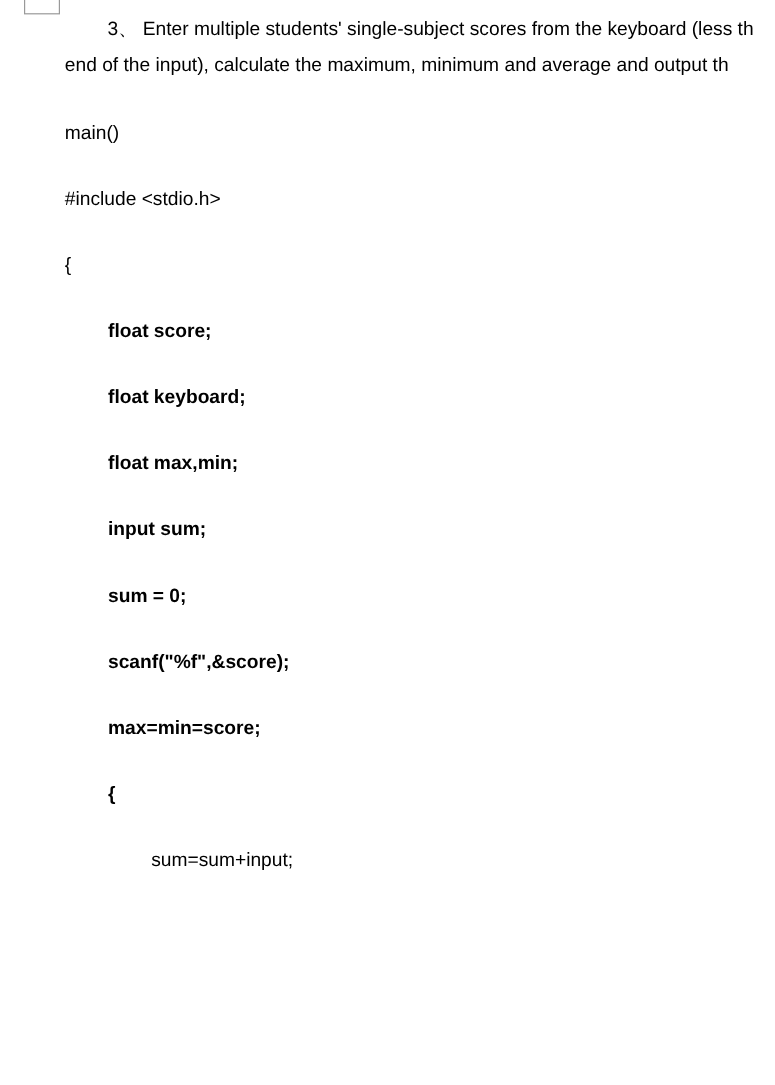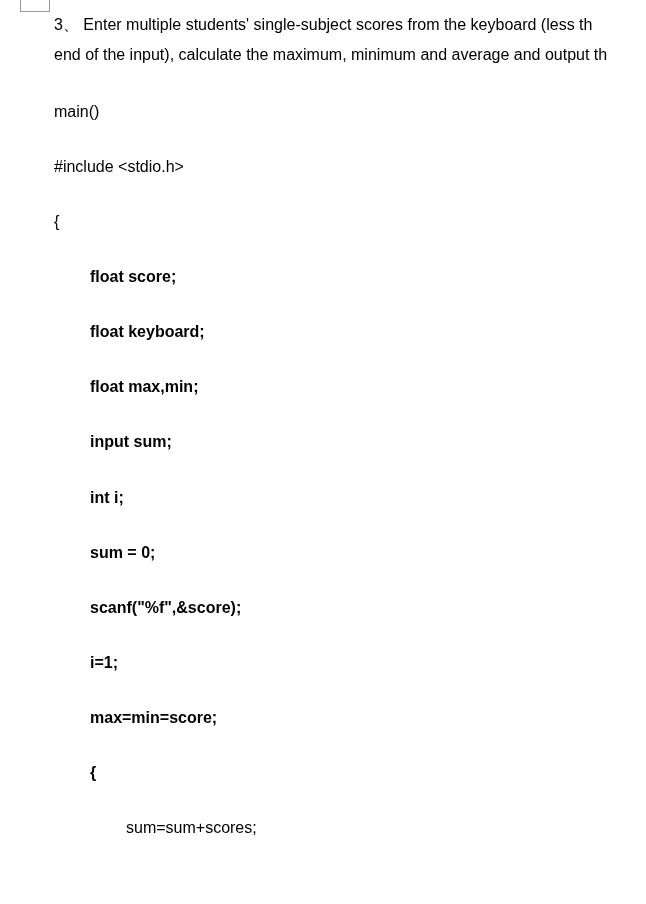--- a/index.html
+++ b/index.html
@@ -27,20 +27,21 @@
       background: #fff;
     }
     .content {
       padding: 10px 18px 10px 54px;
       line-height: 1.9;
     }
     .question-text {
       text-indent: -1em;
       padding-left: 1em;
       margin-bottom: 0;
+      text-align: right;
     }
     .cont {
       padding-left: 0;
     }
     .code-block {
       font-family: Arial, sans-serif;
       white-space: pre;
       line-height: 1.72;
       font-size: 16px;
     }
@@ -60,27 +61,25 @@
   <div class="cont">end of the input), calculate the maximum, minimum and average and output th</div>
 
   <div class="code-block">
 <div class="indent0">main()</div>
 <div class="indent0">#include &lt;stdio.h&gt;</div>
 <div class="indent0">{</div>
 <div class="indent1">float score;</div>
 <div class="indent1">float keyboard;</div>
 <div class="indent1">float max,min;</div>
 <div class="indent1">input sum;</div>
-<div class="indent1">int i;</div>
 <div class="indent1">sum = 0;</div>
 <div class="indent1">scanf("%f",&amp;score);</div>
-<div class="indent1">i=1;</div>
 <div class="indent1">max=min=score;</div>
 <div class="indent1">{</div>
-<div class="indent2">sum=sum+scores;</div>
+<div class="indent2">sum=sum+input;</div>
 
 
 
 
 
 
 
 
 
 

